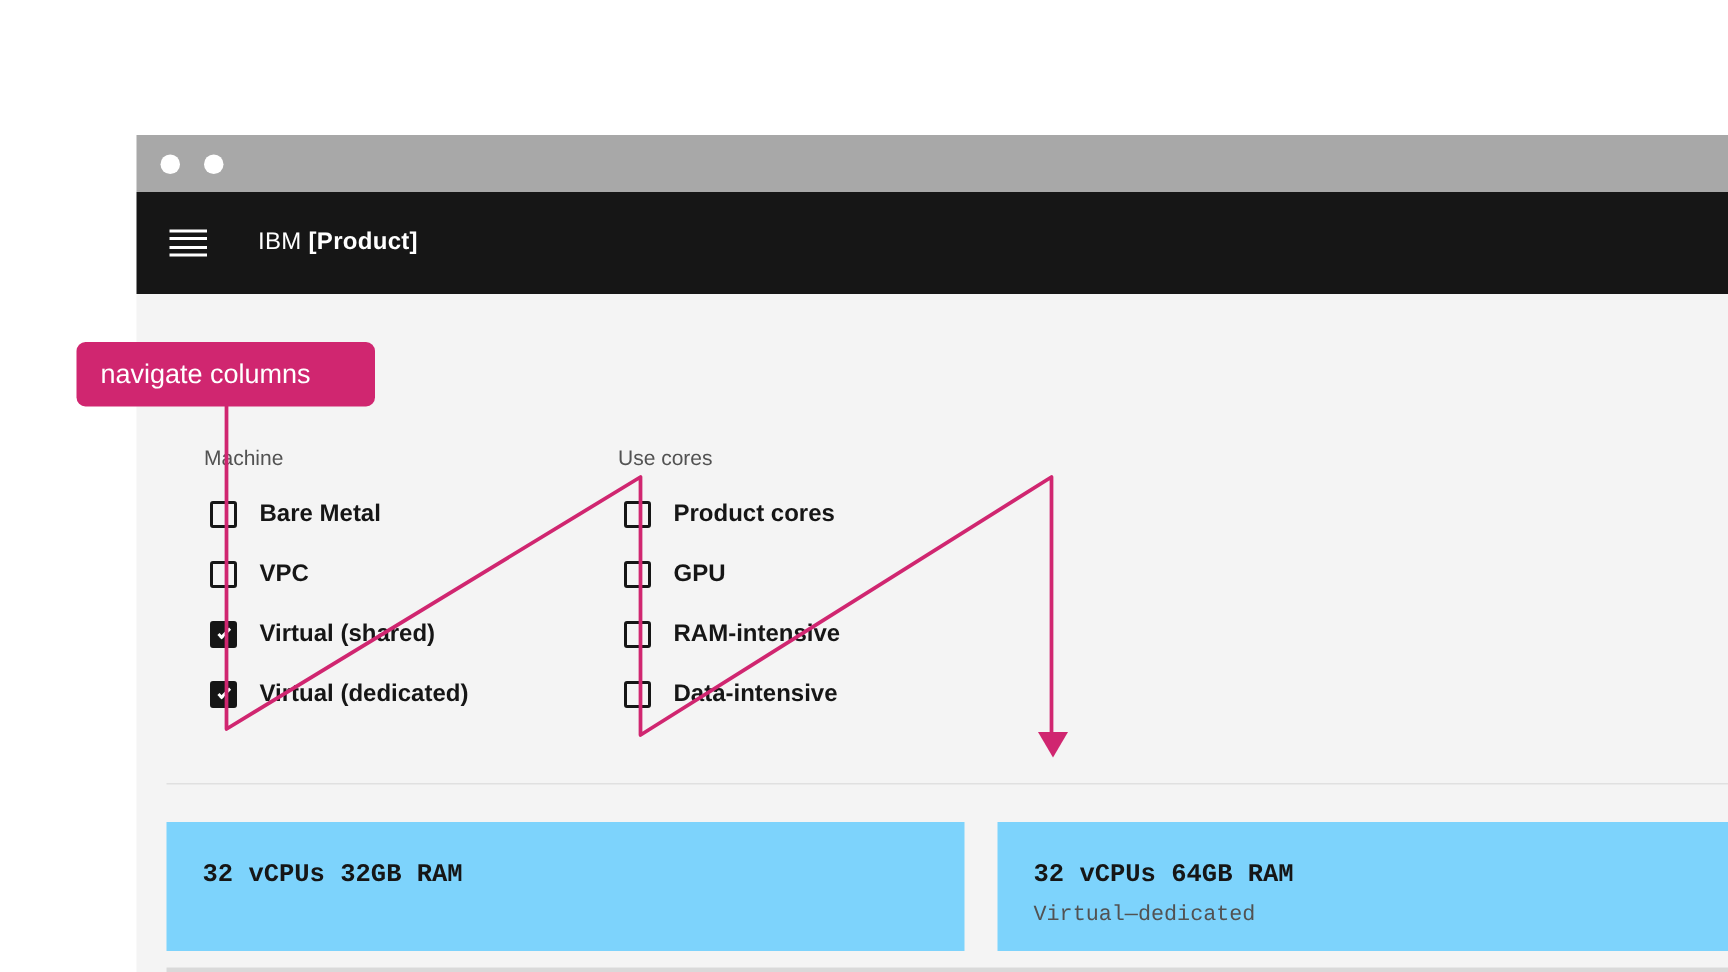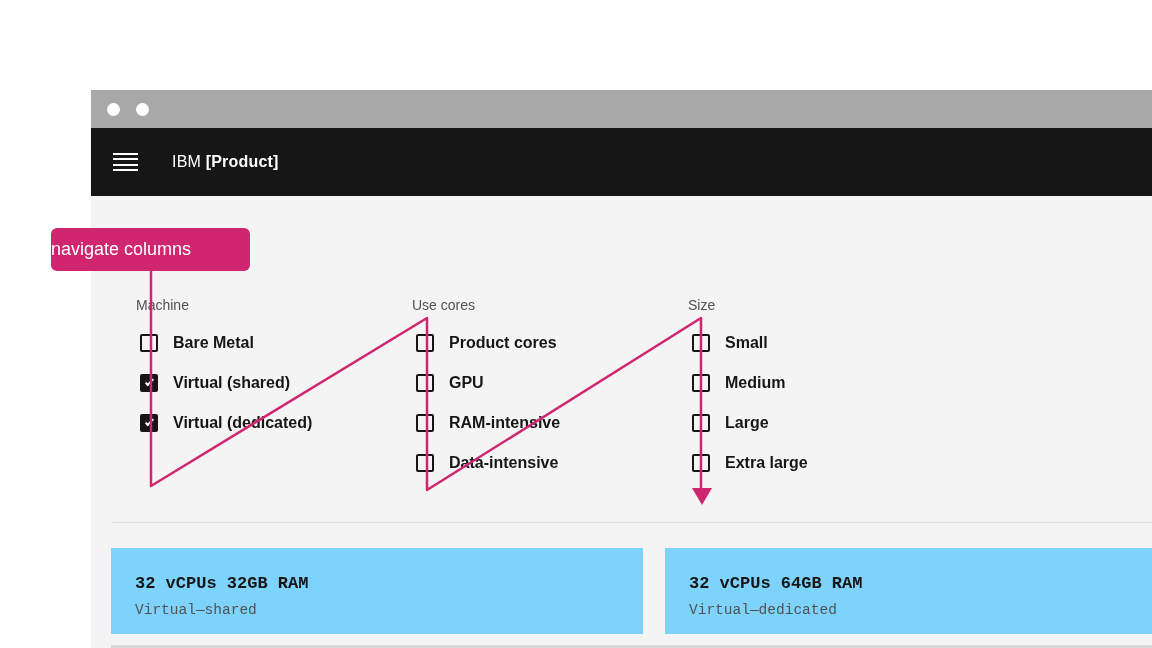--- a/index.html
+++ b/index.html
@@ -44,21 +44,21 @@
   .card-1 { left:20px; }
   .card-2 { left:574px; }
   .card-title { font-size:17px; font-weight:700; color:#161616; }
   .card-subtitle { font-size:14.5px; color:#525252; margin-top:9px; }
   .bottom-edge { position:absolute; left:20px; right:0; bottom:0; height:3px; background:#d9d9d9; }
 
   
   .flow-svg { position:absolute; left:0; top:0; width:1152px; height:648px; pointer-events:none; }
   .tooltip { position:absolute; left:51px; top:228px; width:199px; height:43px; border-radius:6px;
              background:#d02670; color:#ffffff; font-size:18px; line-height:43px;
-             padding-left:0; white-space:nowrap; }
+             padding-left:16px; white-space:nowrap; }
 </style>
 </head>
 <body>
 
 <div class="window">
 
   <div class="titlebar">
     <div class="dot"></div>
     <div class="dot"></div>
   </div>
@@ -77,20 +77,24 @@
     </div>
   </div>
 
   <div class="content">
 
     <div class="group group-1">
       <div class="group-label">Machine</div>
       <div class="cbrow">
         <span class="cb"></span>
         <span class="cblabel">Bare Metal</span>
+      </div>
+      <div class="cbrow">
+        <span class="cb"></span>
+        <span class="cblabel">VPC</span>
       </div>
       <div class="cbrow">
         <span class="cb checked">
             <span class="checkmark"></span>
           </span>
         <span class="cblabel">Virtual (shared)</span>
       </div>
       <div class="cbrow">
         <span class="cb checked">
             <span class="checkmark"></span>
@@ -112,45 +116,25 @@
       <div class="cbrow">
         <span class="cb"></span>
         <span class="cblabel">RAM-intensive</span>
       </div>
       <div class="cbrow">
         <span class="cb"></span>
         <span class="cblabel">Data-intensive</span>
       </div>
     </div>
 
-    <div class="group group-3">
-      <div class="group-label">Size</div>
-      <div class="cbrow">
-        <span class="cb"></span>
-        <span class="cblabel">Small</span>
-      </div>
-      <div class="cbrow">
-        <span class="cb"></span>
-        <span class="cblabel">Medium</span>
-      </div>
-      <div class="cbrow">
-        <span class="cb"></span>
-        <span class="cblabel">Large</span>
-      </div>
-      <div class="cbrow">
-        <span class="cb"></span>
-        <span class="cblabel">Extra large</span>
-      </div>
-    </div>
 
     <div class="divider"></div>
 
     <div class="card card-1">
       <div class="card-title">32 vCPUs 32GB RAM</div>
-      <div class="card-subtitle">Virtual—shared</div>
     </div>
     <div class="card card-2">
       <div class="card-title">32 vCPUs 64GB RAM</div>
       <div class="card-subtitle">Virtual—dedicated</div>
     </div>
     <div class="bottom-edge"></div>
 
   </div>
 </div>
 

